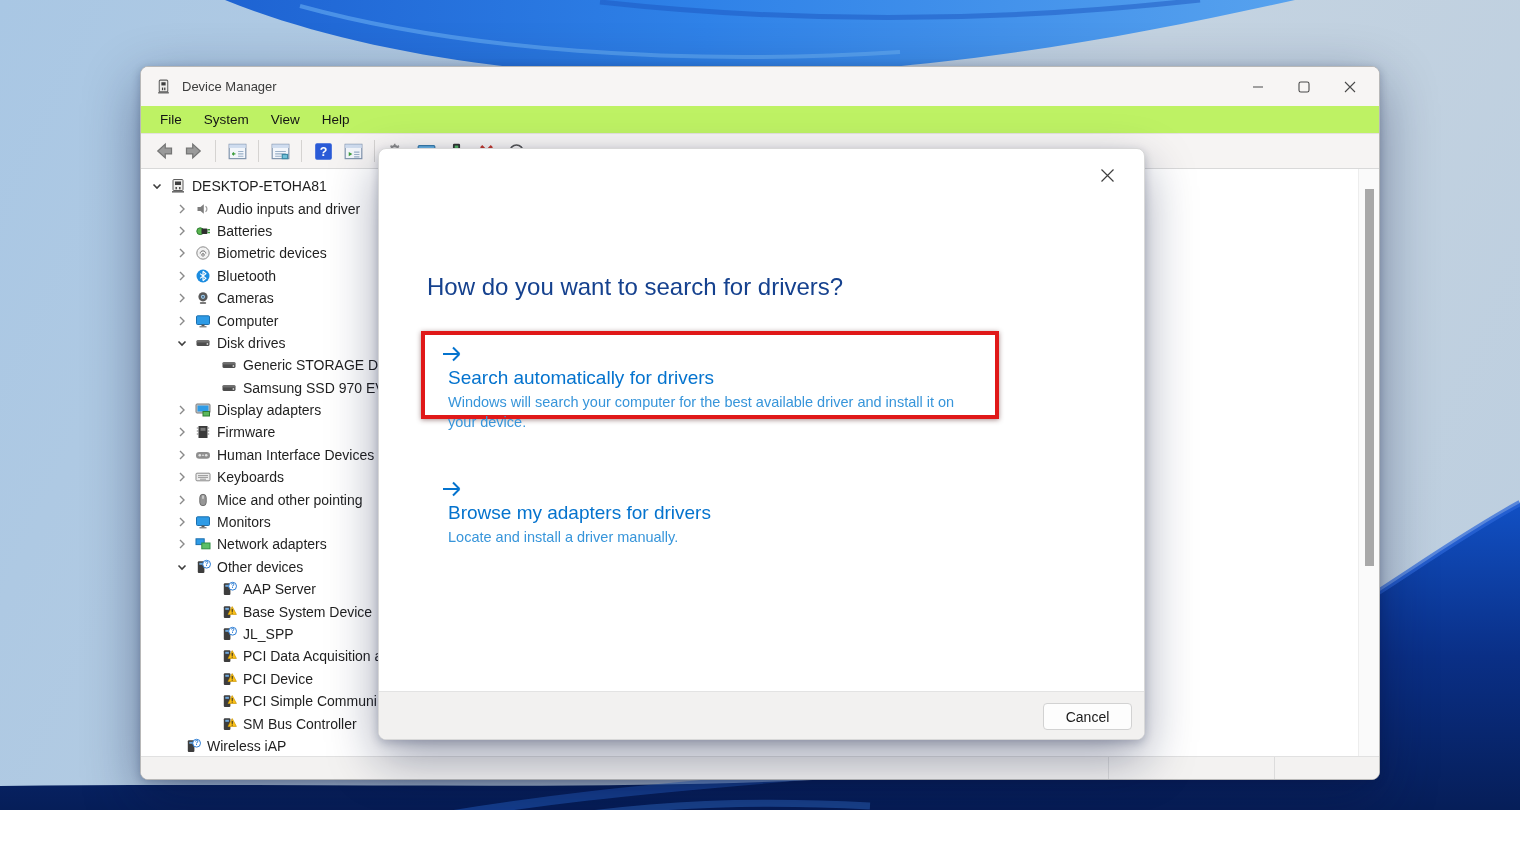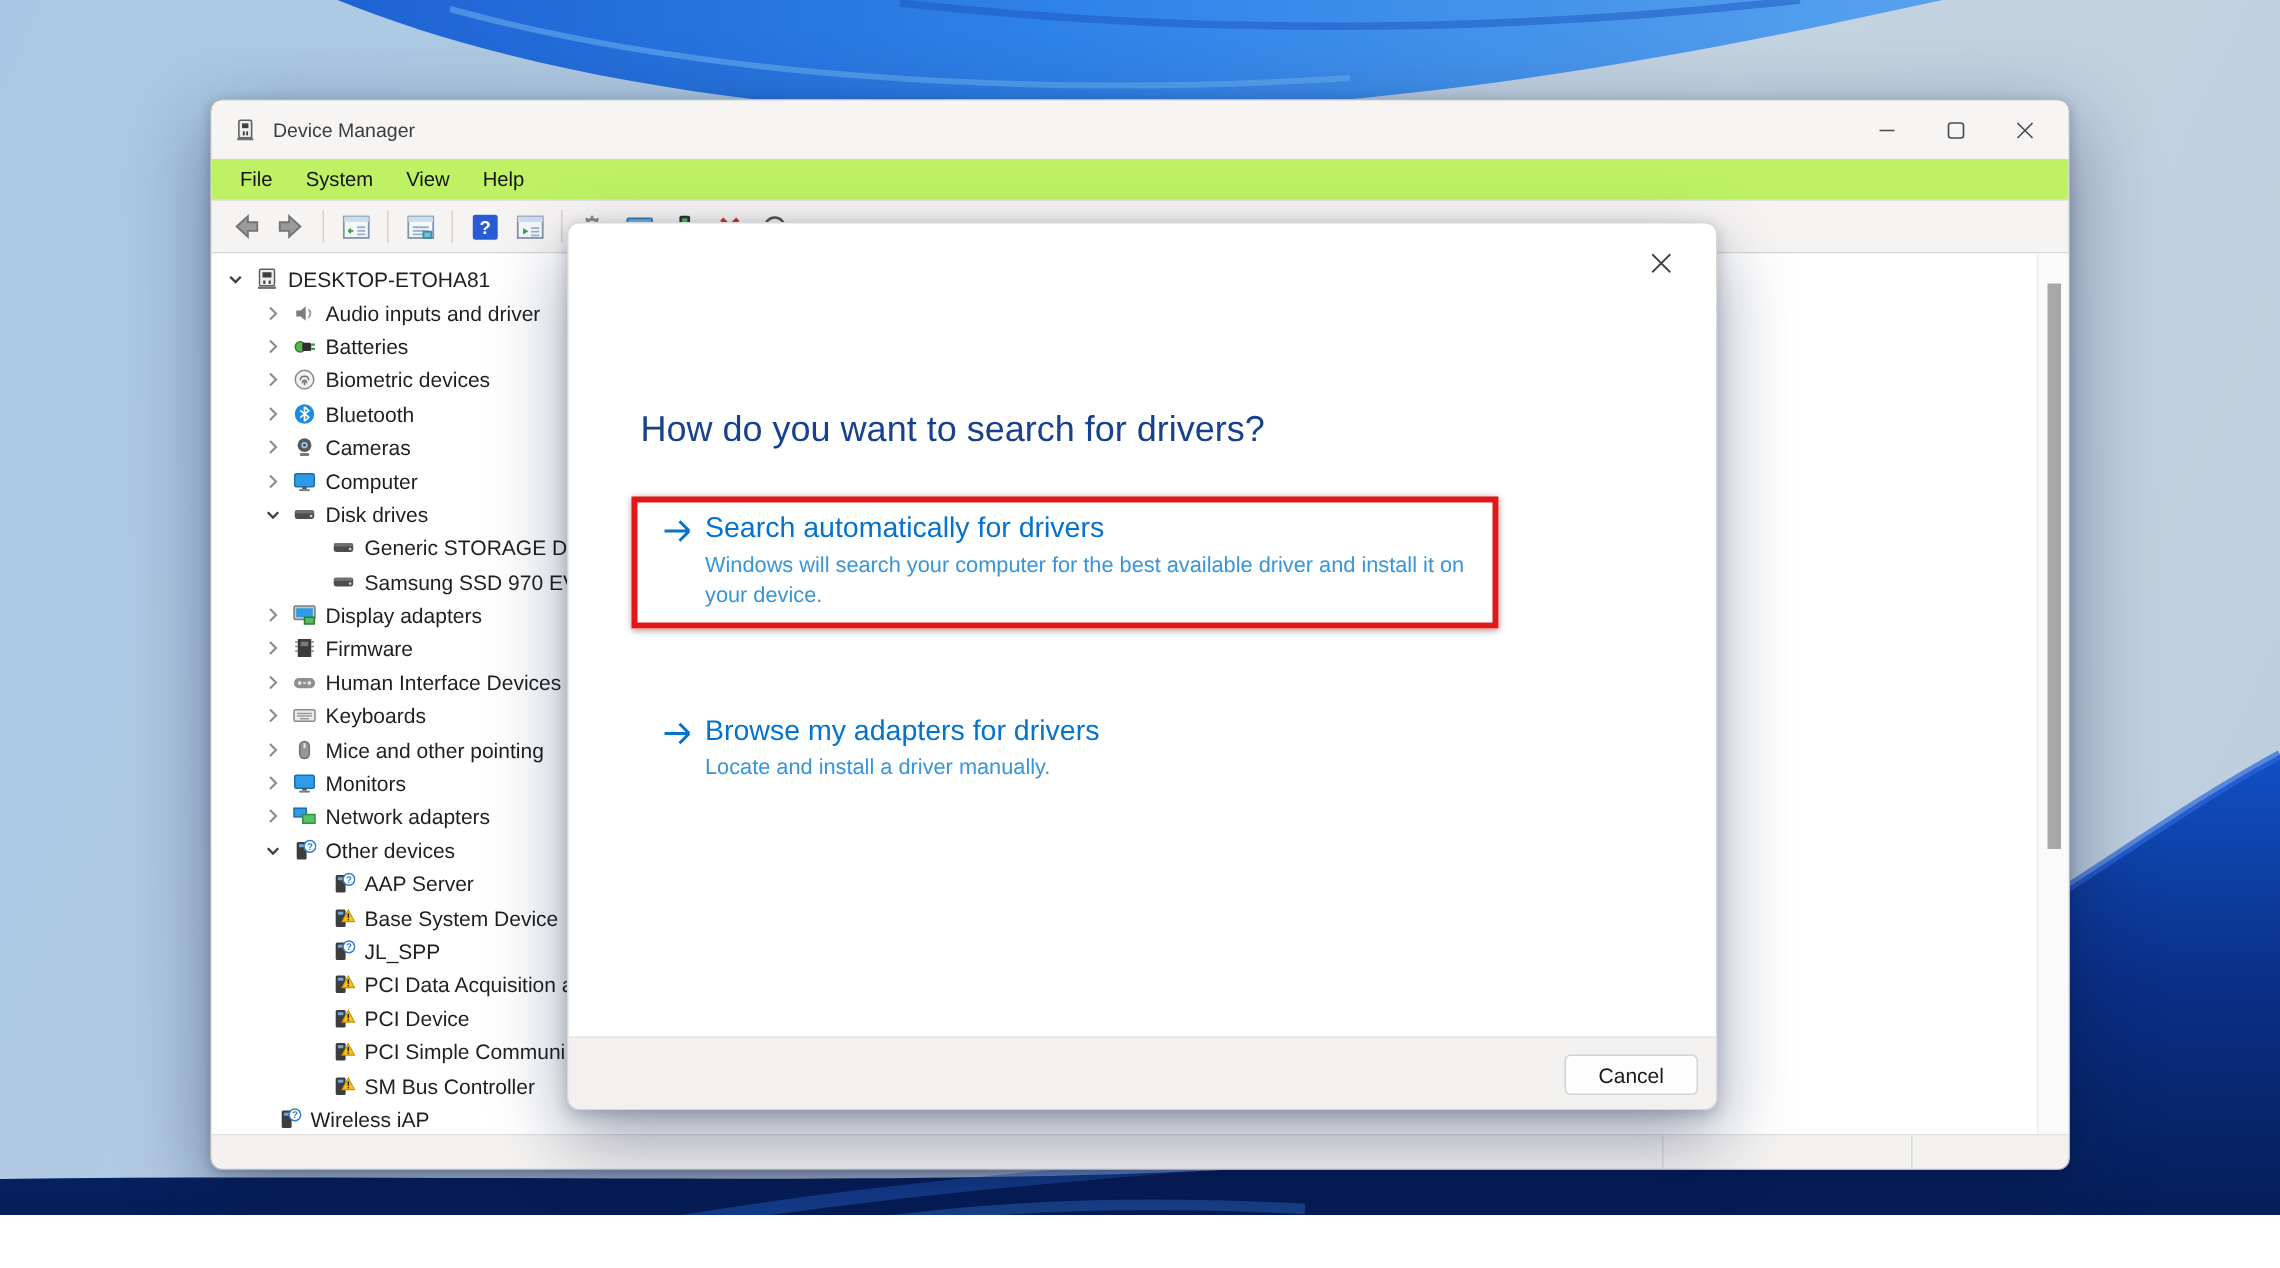--- a/index.html
+++ b/index.html
@@ -55,21 +55,21 @@
                background:transparent; display:flex; align-items:center; justify-content:center; cursor:pointer; }
   .dlg-header { position:absolute; left:0; top:44px; width:100%; height:32px; display:flex; align-items:center; }
   .dlg-back { margin-left:12px; width:26px; height:26px; border:none; background:transparent;
               display:flex; align-items:center; justify-content:center; }
   .dlg-dev-ico { margin-left:14px; width:14px; height:21px; }
   .dlg-title { margin-left:10px; font-size:13.5px; color:#1b1b1b; }
   .dlg-question { position:absolute; left:48px; top:124px; font-size:24px; color:#15418e; }
 
   .hl-box { position:absolute; left:42px; top:182px; width:578px; height:88px;
             border:4px solid #e01818; box-shadow:0 1px 5px rgba(60,0,0,.45); }
-  .opt { position:absolute; display:flex; cursor:pointer; }
+  .opt { position:absolute; display:flex; cursor:pointer;flex-direction:column; }
   .opt-1 { left:62px; top:191px; width:540px; }
   .opt-2 { left:62px; top:326px; width:540px; }
   .opt-arrow { width:22px; height:22px; flex:0 0 auto; margin-top:3px; }
   .opt-body { margin-left:7px; }
   .opt-title { font-size:19px; color:#0473ce; line-height:25px; }
   .opt-desc { font-size:14.5px; color:#3795da; line-height:20px; margin-top:2px; max-width:528px; }
 
   .dlg-footer { position:absolute; left:0; top:542px; width:100%; height:50px; background:#f2f1f0;
                 border-top:1px solid #e3e3e3; }
   .cancel-btn { position:absolute; left:664px; top:11px; width:89px; height:27px; background:#fdfdfd;

